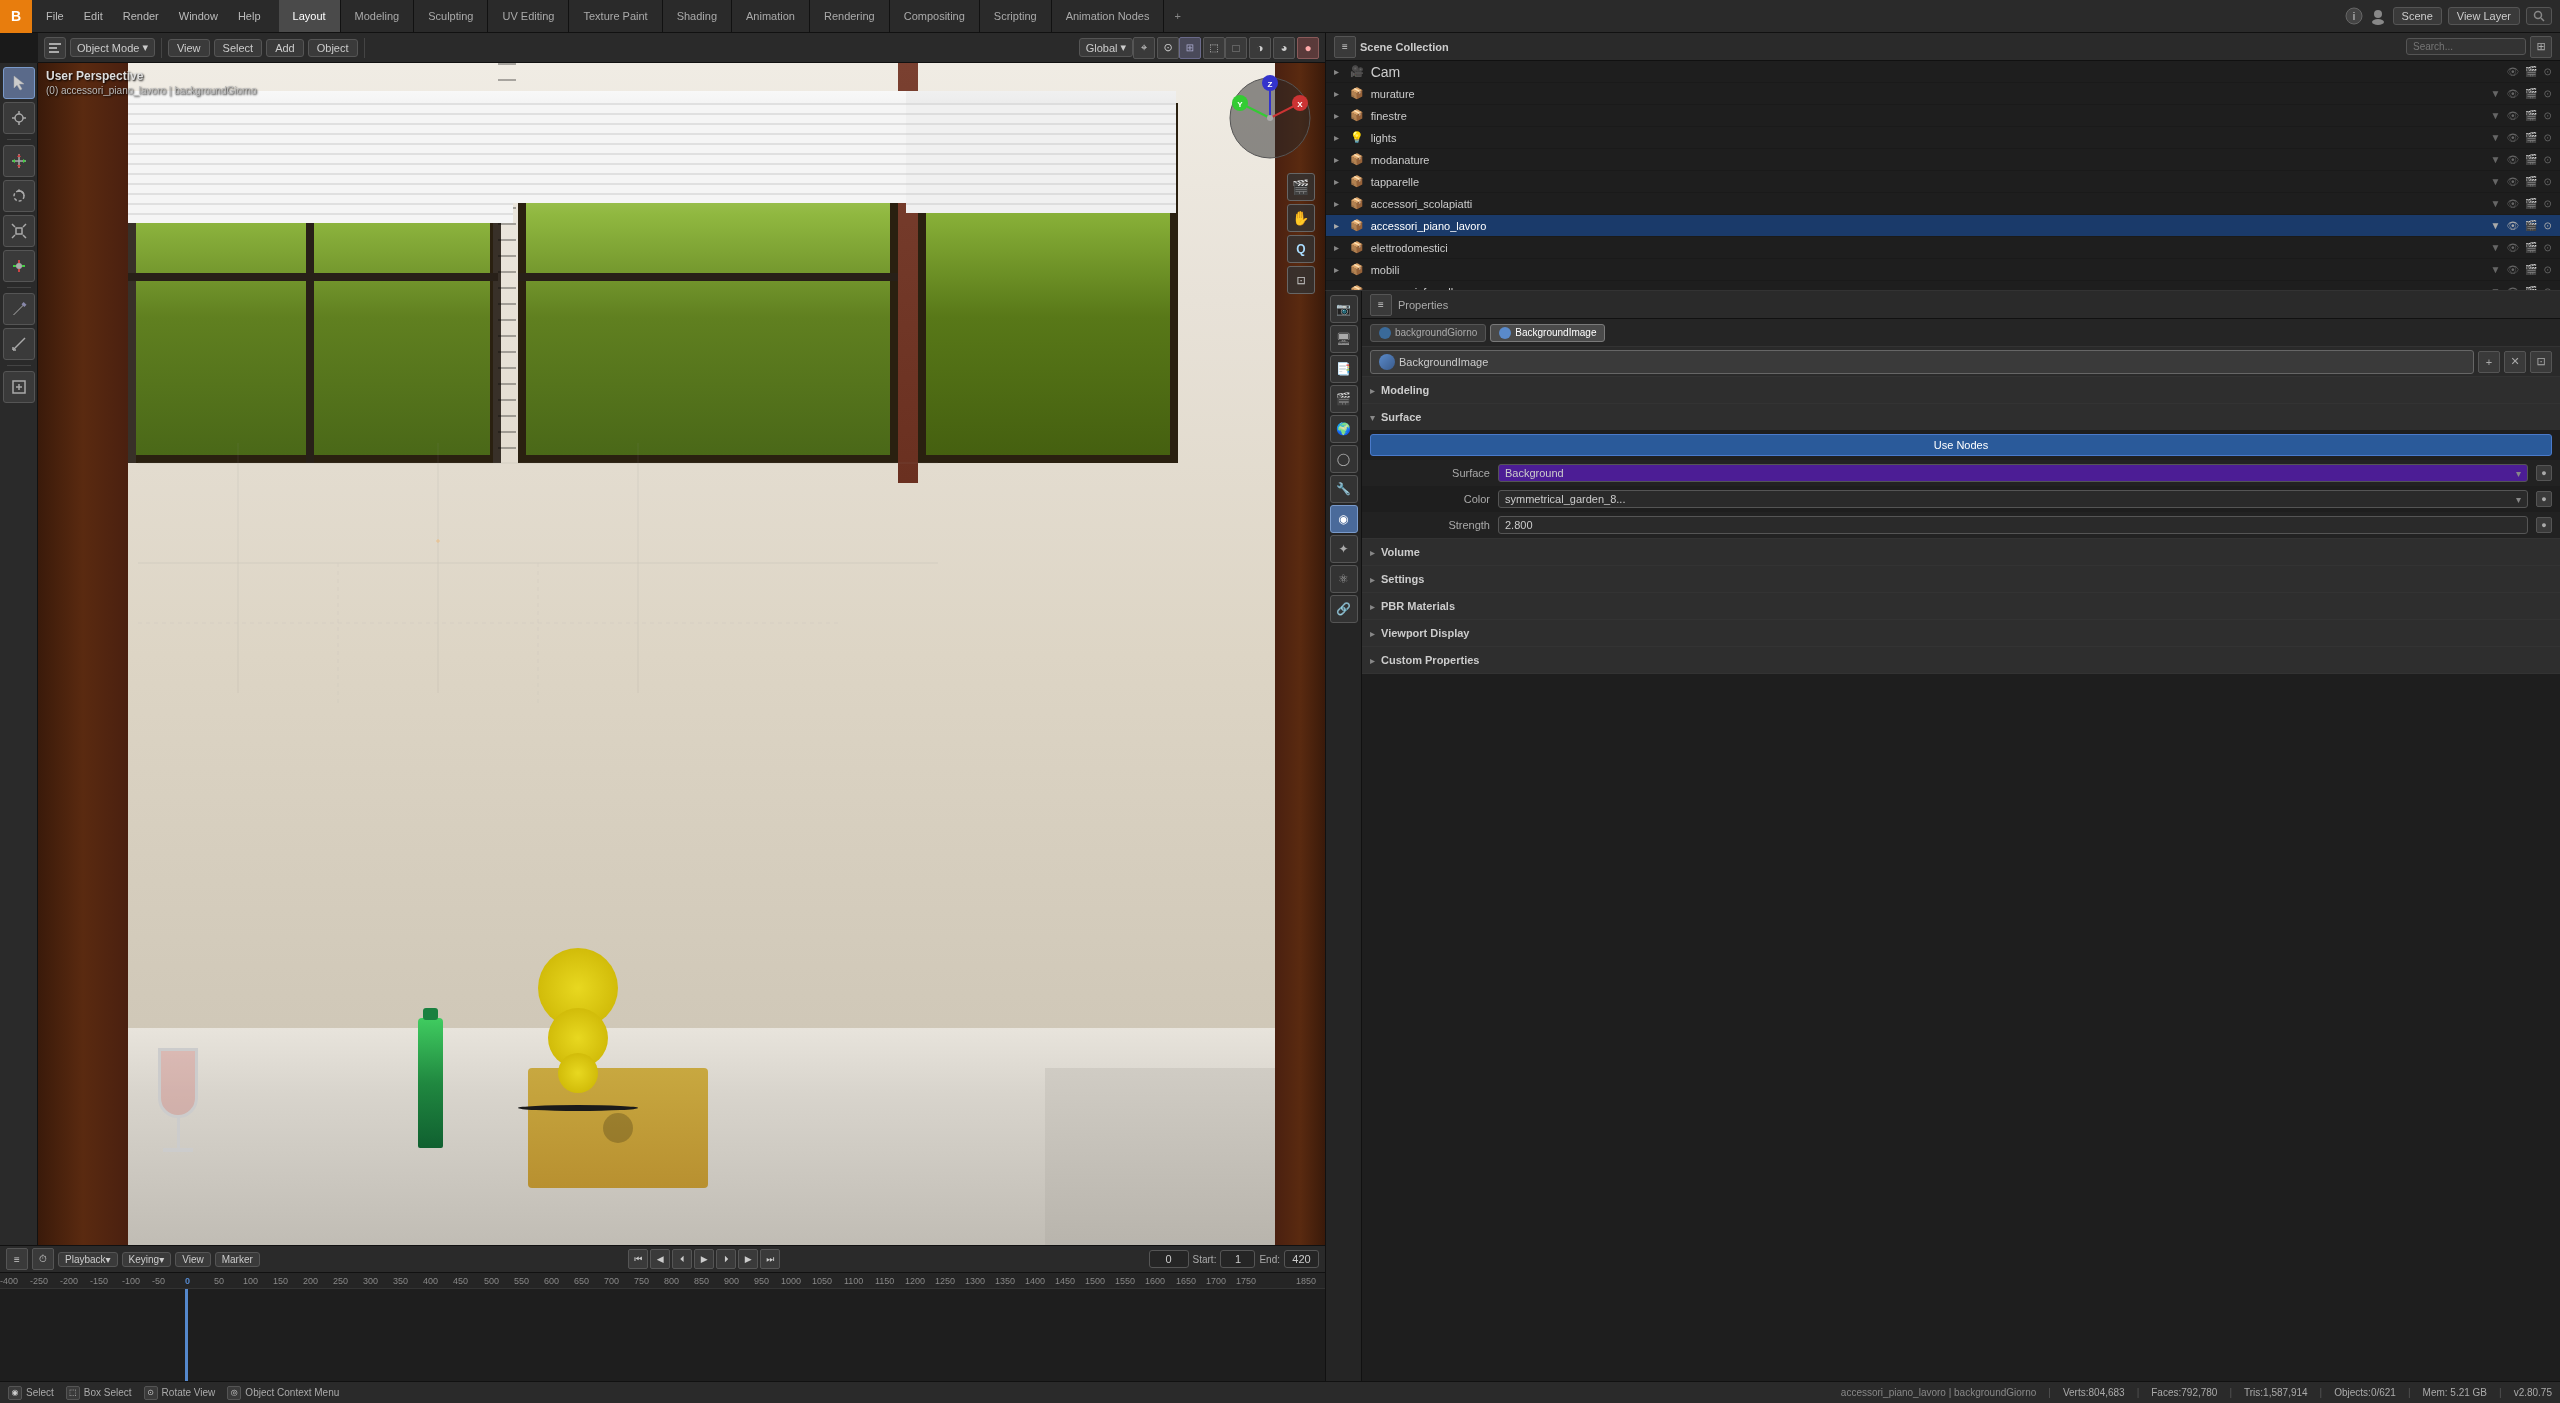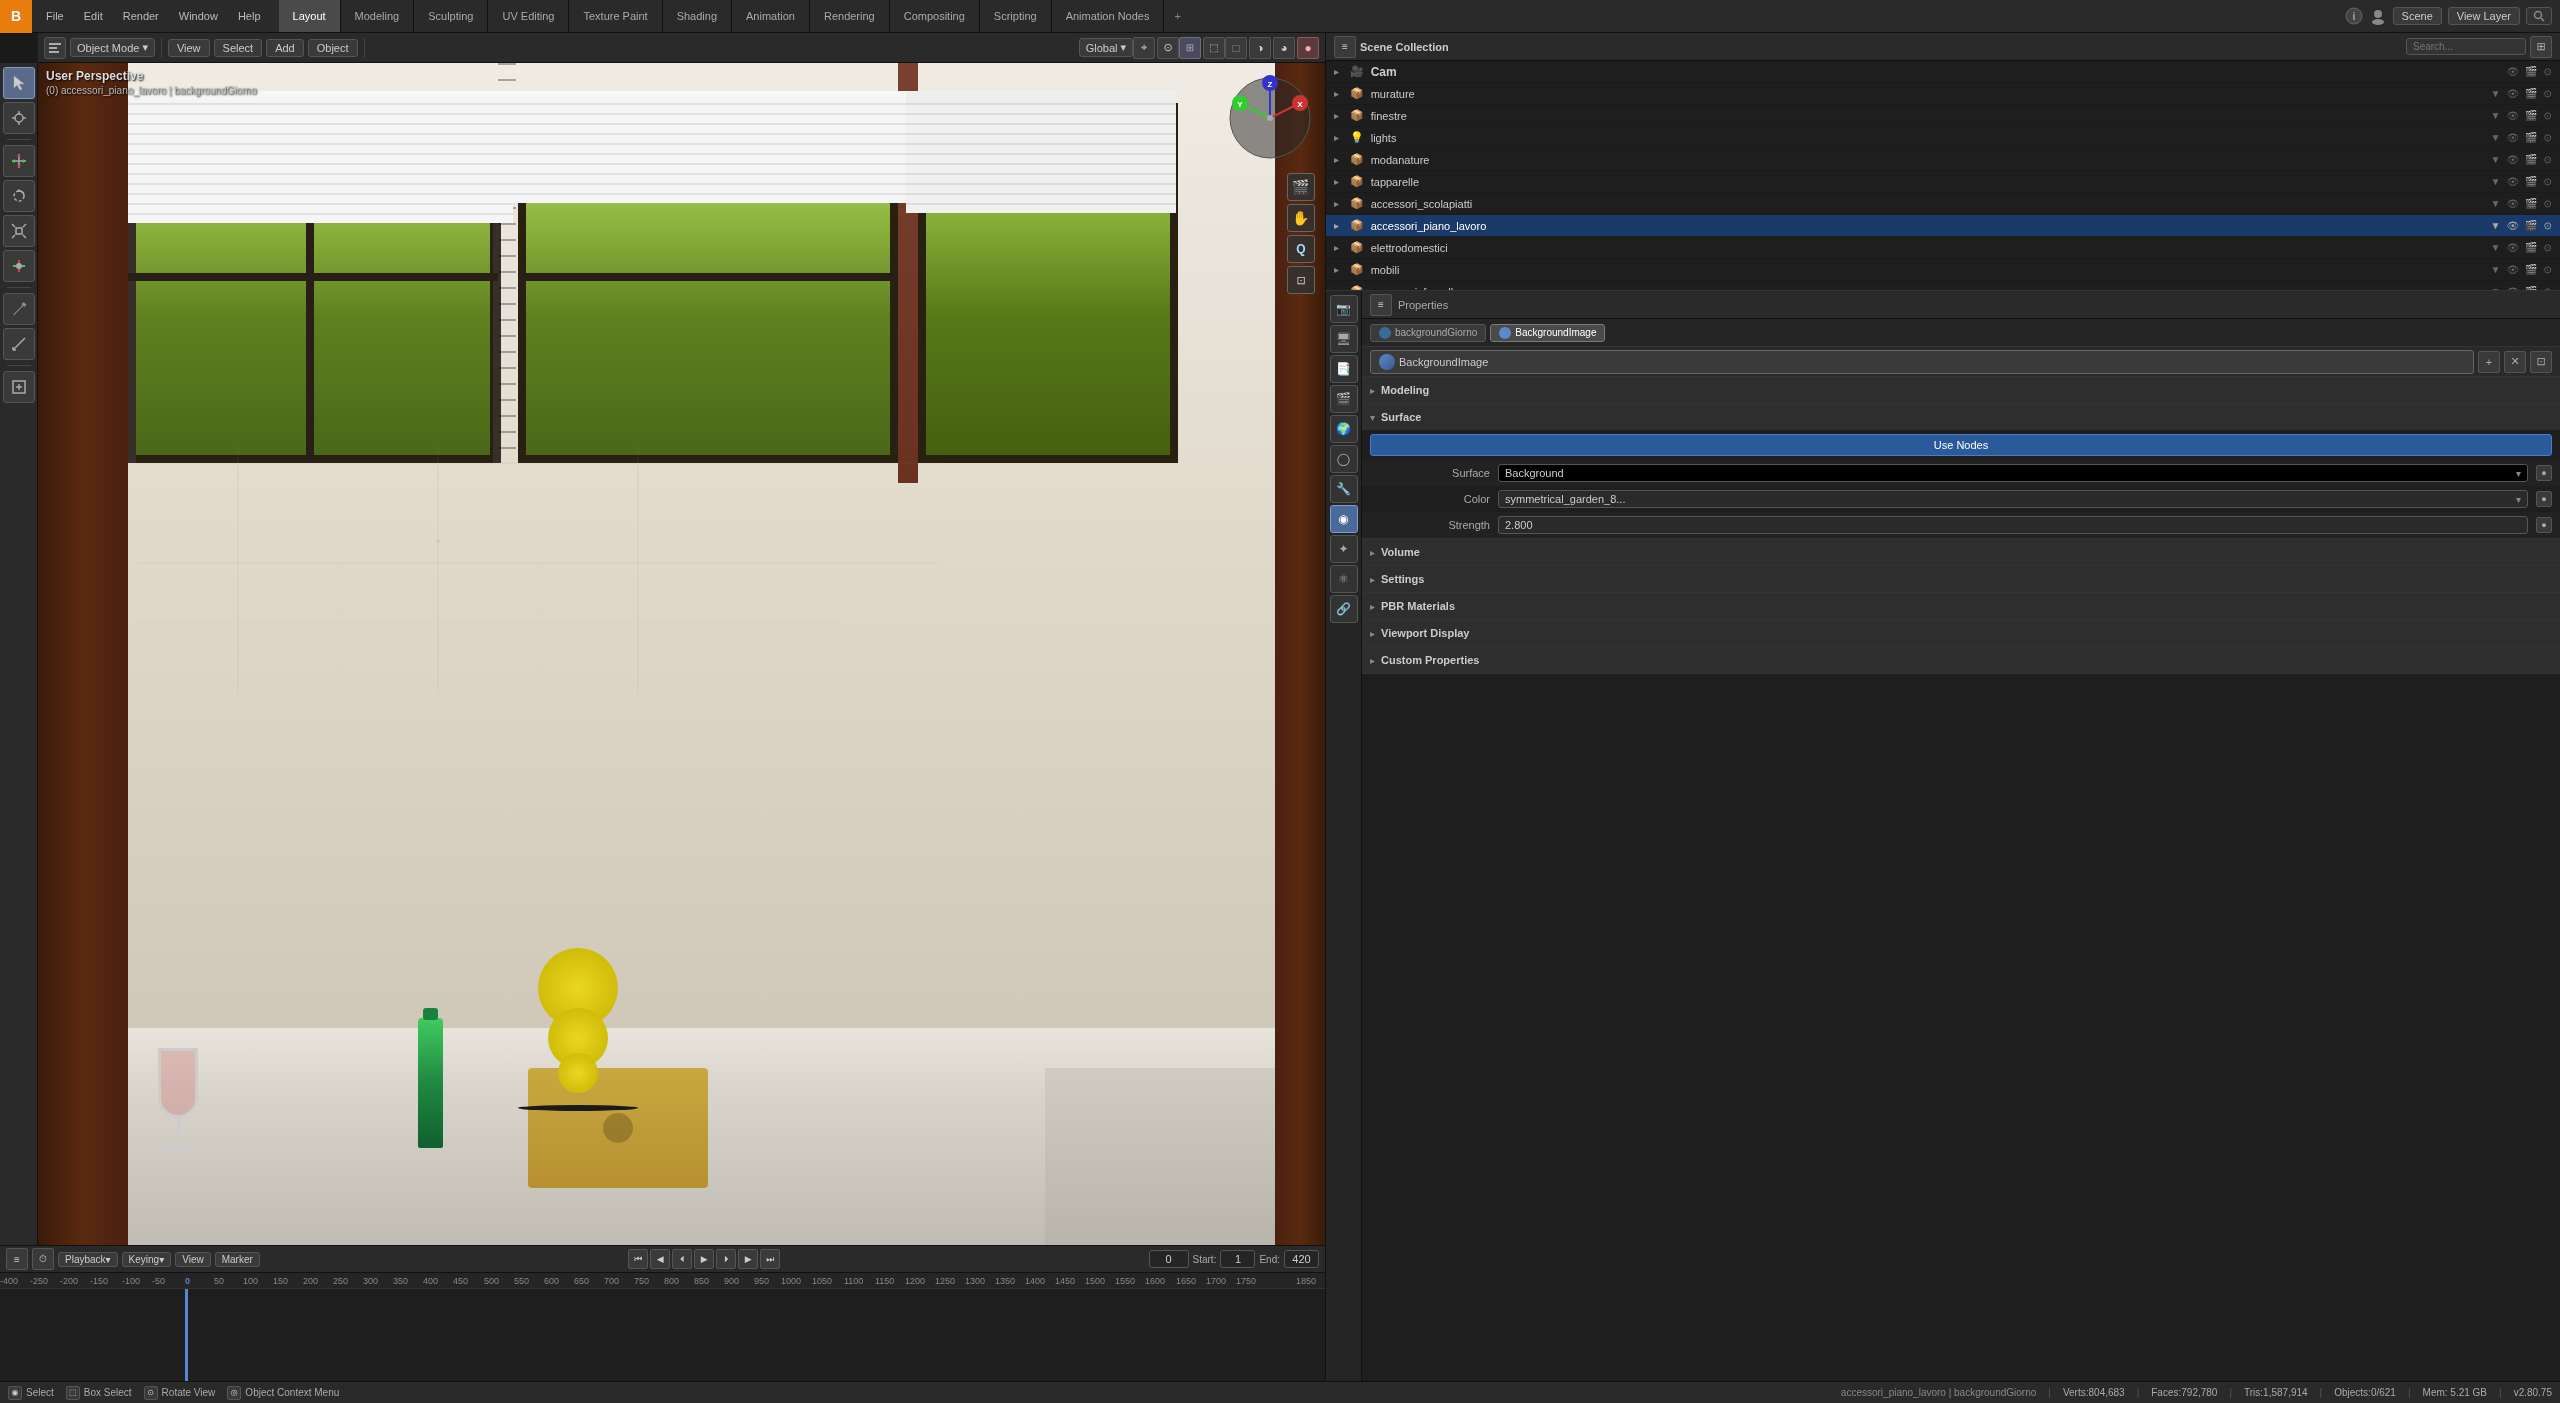--- a/index.html
+++ b/index.html
@@ -615,21 +615,21 @@
     <span style="font-size:11px;color:#ccc;font-weight:bold;">Scene Collection</span>
     <div style="flex:1;"></div>
     <input type="text" style="background: rgb(51, 51, 51); border: 1px solid rgb(85, 85, 85); border-radius: 3px; padding: 2px 6px; color: rgb(204, 204, 204); font-size: 10px; width: 120px; outline: none;" placeholder="Search...">
     <div style="width:22px;height:22px;background:#3a3a3a;border:1px solid #555;border-radius:2px;display:flex;align-items:center;justify-content:center;cursor:pointer;font-size:11px;color:#aaa;">⊞</div>
   </div>
   <div style="overflow-y:auto;height:calc(100% - 28px);">
 
     <div style="height:22px;display:flex;align-items:center;padding:0 8px;border-bottom:1px solid #1a1a1a;cursor:pointer;gap:4px;">
       <span style="color:#888;font-size:10px;width:12px;">▸</span>
       <span style="font-size:11px;margin-right:3px;">🎥</span>
-      <span style="font-size:12px;flex:1;color:#ccc;font-weight:bold;">Cam</span>
+      <span style="font-size:14px;flex:1;color:#ccc;">Cam</span>
       <span style="color:#666;font-size:10px;margin-right:2px;">👁</span>
       <span style="color:#666;font-size:10px;margin-right:2px;">🎬</span>
       <span style="color:#666;font-size:10px;">⊙</span>
     </div>
 
     <div style="height:22px;display:flex;align-items:center;padding:0 8px;border-bottom:1px solid #1a1a1a;cursor:pointer;gap:4px;">
       <span style="color:#888;font-size:10px;width:12px;">▸</span>
       <span style="font-size:11px;margin-right:3px;">📦</span>
       <span style="font-size:11px;flex:1;color:#ccc;">murature</span>
       <span style="color:#666;font-size:10px;margin-right:2px;">▼</span>
@@ -787,21 +787,21 @@
         <span style="font-size:10px;color:#888;">▾</span>
         <span style="font-size:11px;font-weight:bold;">Surface</span>
       </div>
 
       <div style="padding:4px 8px;">
         <div style="background:#2a5a9a;border:1px solid #4a7aca;border-radius:3px;padding:4px 12px;font-size:11px;color:#fff;text-align:center;cursor:pointer;">Use Nodes</div>
       </div>
 
       <div style="height:26px;display:flex;align-items:center;padding:0 8px;gap:8px;background:#222;">
         <div style="width:120px;font-size:11px;color:#aaa;text-align:right;flex-shrink:0;">Surface</div>
-        <div style="flex:1;background:#000000;border:1px solid #555;border-radius:3px;padding:2px 6px;font-size:11px;color:#ccc;cursor:pointer;display:flex;align-items:center;justify-content:space-between;">
+        <div style="flex:1;background:#4c1d95;border:1px solid #555;border-radius:3px;padding:2px 6px;font-size:11px;color:#ccc;cursor:pointer;display:flex;align-items:center;justify-content:space-between;">
           <span>Background</span>
           <span style="color:#888;font-size:10px;">▾</span>
         </div>
         <div style="width:16px;height:16px;background:#3a3a3a;border:1px solid #555;border-radius:2px;display:flex;align-items:center;justify-content:center;cursor:pointer;font-size:9px;color:#aaa;">●</div>
       </div>
 
       <div style="height:26px;display:flex;align-items:center;padding:0 8px;gap:8px;">
         <div style="width:120px;font-size:11px;color:#aaa;text-align:right;flex-shrink:0;">Color</div>
         <div style="flex:1;background:#2a2a2a;border:1px solid #555;border-radius:3px;padding:2px 6px;font-size:11px;color:#ccc;cursor:pointer;display:flex;align-items:center;justify-content:space-between;">
           <span>symmetrical_garden_8...</span>

